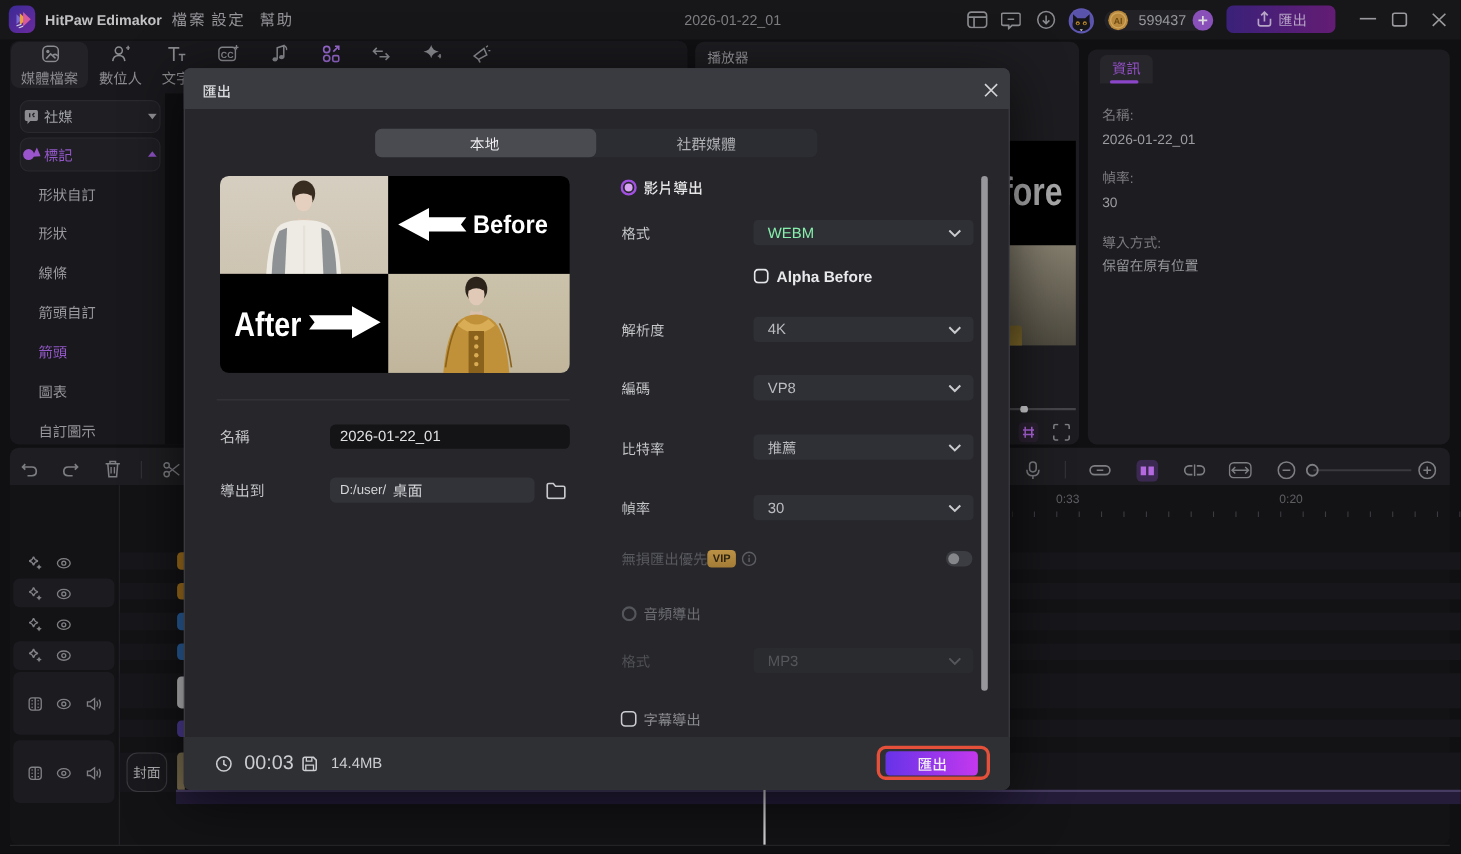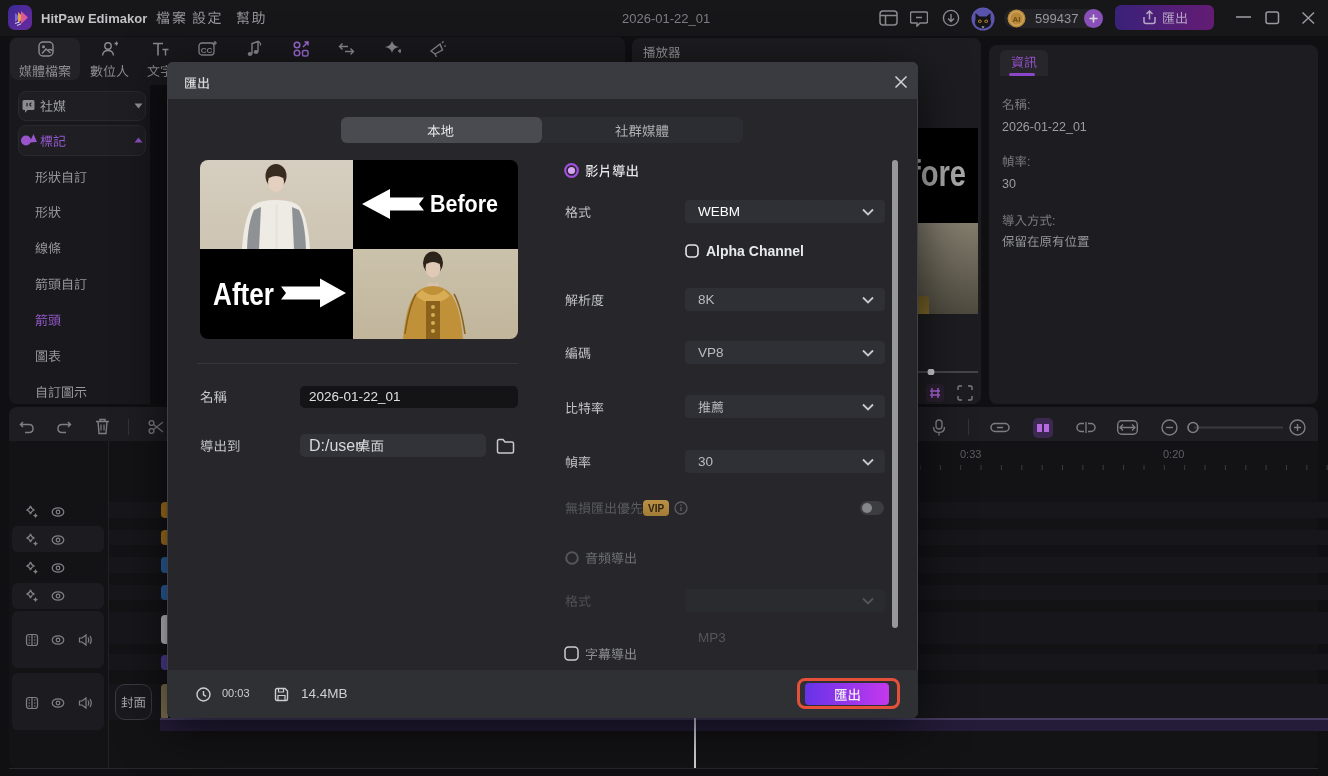--- a/index.html
+++ b/index.html
@@ -537,21 +537,21 @@
     <div style="position:absolute;left:300px;top:386px;width:218px;height:22px;background:#141417;border-radius:5px"></div>
     <div style="position:absolute;left:309px;top:390px;font-size:13.5px;line-height:13.5px;color:#dfe0e2;font-weight:400;white-space:pre;">2026-01-22_01</div>
     <svg style="position:absolute;left:199.5px;top:451px;overflow:visible;" width="1" height="1">
       <g fill="#c6c7c9">
         <path transform="translate(0.0,0) scale(0.01350,-0.01350)" d="M55 181H941V121H55ZM310 748H934V693H310ZM654 235H727V5Q727 -24 719 -40Q711 -56 687 -64Q663 -72 624 -74Q584 -75 522 -75Q520 -60 512 -42Q505 -24 497 -10Q529 -11 557 -11Q585 -11 605 -11Q626 -11 634 -11Q646 -10 650 -7Q654 -3 654 6ZM242 79 294 121Q332 95 372 59Q411 24 432 -4L377 -51Q364 -31 342 -8Q320 15 294 38Q268 61 242 79ZM432 824 492 842Q509 823 525 797Q540 772 547 753L483 731Q477 751 462 777Q448 803 432 824ZM441 518V472H789V518ZM441 432V384H789V432ZM441 602V558H789V602ZM377 643H855V343H377ZM583 729 658 722Q646 694 633 667Q619 641 608 621L548 631Q558 653 568 681Q578 709 583 729ZM748 840 819 825Q801 796 782 769Q763 741 747 721L688 736Q703 758 720 788Q738 818 748 840ZM120 822 182 838Q202 816 220 788Q239 761 250 741L185 721Q175 741 157 770Q138 799 120 822ZM69 703H269V642H69ZM253 418Q277 367 318 343Q359 319 422 311Q484 304 573 304Q633 304 703 305Q772 307 840 310Q909 313 963 318Q956 306 950 286Q944 266 941 252Q890 250 828 247Q766 245 701 244Q636 243 575 243Q469 243 399 254Q329 265 284 297Q240 330 211 396ZM256 539H280L292 542L320 522Q289 418 229 342Q168 266 96 222Q93 230 86 240Q79 251 71 261Q63 270 56 275Q123 312 178 378Q232 443 256 528ZM88 464V522L124 539H275L274 478H146Q128 478 111 474Q94 470 88 464ZM88 464Q86 472 81 484Q76 497 71 508Q66 520 62 527Q71 529 83 535Q96 540 109 552Q119 561 138 579Q157 598 179 620Q201 643 220 664Q240 685 251 699V702L273 711L318 685Q297 661 265 628Q233 596 200 563Q167 531 140 507Q140 507 132 503Q125 499 114 493Q103 486 96 479Q88 471 88 464Z"></path>
         <path transform="translate(13.5,0) scale(0.01350,-0.01350)" d="M457 839H539V19H457ZM814 341H895V-78H814ZM150 749H228V477H774V750H855V404H150ZM104 341H187V54H853V-21H104Z"></path>
         <path transform="translate(27.0,0) scale(0.01350,-0.01350)" d="M97 318H565V251H97ZM294 425H365V38H294ZM62 42Q125 52 209 67Q293 81 387 98Q481 116 575 133L579 67Q490 50 400 32Q310 14 228 -1Q145 -17 79 -30ZM71 774H585V708H71ZM379 643 434 675Q462 641 491 602Q521 563 546 526Q571 489 585 460L528 422Q514 451 489 489Q465 528 436 568Q407 609 379 643ZM641 754H711V148H641ZM839 824H912V37Q912 2 903 -16Q894 -35 871 -44Q848 -53 808 -56Q769 -59 714 -59Q712 -43 703 -21Q695 1 686 16Q730 15 767 15Q804 14 817 15Q830 15 835 20Q839 24 839 37ZM119 439Q117 447 113 460Q109 473 104 487Q99 500 94 510Q106 512 118 524Q130 536 142 554Q151 566 171 598Q191 629 213 671Q234 714 251 758L324 728Q302 683 276 638Q250 593 221 552Q193 512 165 480V478Q165 478 158 474Q151 471 142 465Q133 459 126 452Q119 445 119 439ZM119 439 118 493 157 517 493 546Q500 531 509 515Q518 499 525 487Q423 477 354 470Q284 463 242 459Q199 455 174 451Q150 448 138 445Q126 443 119 439Z"></path>
       </g>
     </svg>
     <div style="position:absolute;left:300px;top:434px;width:186px;height:23px;background:#323338;border-radius:5px"></div>
-    <div style="position:absolute;left:309px;top:439px;font-size:16px;line-height:13.5px;color:#d6d7d9;font-weight:400;white-space:pre;">D:/user/</div>
+    <div style="position:absolute;left:309px;top:439px;font-size:12px;line-height:13.5px;color:#d6d7d9;font-weight:400;white-space:pre;">D:/user/</div>
     <svg style="position:absolute;left:357px;top:451px;overflow:visible;" width="1" height="1">
       <g fill="#d6d7d9">
         <path transform="translate(0.0,0) scale(0.01350,-0.01350)" d="M54 234H947V170H54ZM460 300H536V-78H460ZM451 840H528V606H451ZM237 450V372H761V450ZM237 581V505H761V581ZM163 639H838V315H163ZM488 769H906V707H488ZM340 121 400 92Q365 62 313 34Q260 7 203 -15Q145 -37 91 -50Q86 -41 77 -29Q69 -18 60 -7Q51 3 42 10Q95 20 151 37Q207 53 257 75Q307 98 340 121ZM594 80 636 129Q688 114 746 94Q804 73 857 51Q911 30 946 11L903 -45Q869 -25 816 -3Q764 20 705 42Q647 64 594 80Z"></path>
         <path transform="translate(13.5,0) scale(0.01350,-0.01350)" d="M355 395H630V334H355ZM355 221H632V160H355ZM150 43H856V-27H150ZM104 576H896V-80H820V506H176V-80H104ZM320 533H389V10H320ZM601 533H670V13H601ZM450 741 538 720Q522 670 506 617Q490 564 475 526L407 546Q415 573 424 607Q432 641 440 676Q447 712 450 741ZM58 774H945V702H58Z"></path>
       </g>
     </svg>
     <svg style="position:absolute;left:496px;top:438px;" width="19" height="16" viewBox="0 0 19 16">
       <path d="M1.5 3 a1.5 1.5 0 0 1 1.5 -1.5 h4 l2 2.5 h7 a1.5 1.5 0 0 1 1.5 1.5 v8 a1.5 1.5 0 0 1 -1.5 1.5 h-13 a1.5 1.5 0 0 1 -1.5 -1.5 Z" fill="none" stroke="#c9cacd" stroke-width="1.5"></path>
     </svg>
     <svg style="position:absolute;left:564px;top:163px;" width="15" height="15" viewBox="0 0 15 15">
@@ -566,37 +566,37 @@
         <path transform="translate(40.5,0) scale(0.01350,-0.01350)" d="M445 843H550V21H445ZM797 344H902V-83H797ZM144 756H244V494H758V756H862V402H144ZM96 343H201V67H846V-27H96Z"></path>
       </g>
     </svg>
     <svg style="position:absolute;left:565px;top:217px;overflow:visible;" width="1" height="1">
       <g fill="#c6c7c9">
         <path transform="translate(0.0,0) scale(0.01300,-0.01300)" d="M553 732H835V667H553ZM462 287H884V-77H811V222H532V-81H462ZM492 29H850V-37H492ZM582 841 654 822Q628 755 591 693Q554 631 511 578Q468 524 422 484Q416 491 405 501Q394 510 383 520Q371 529 363 535Q432 589 490 670Q547 751 582 841ZM815 732H828L842 735L889 713Q857 620 804 544Q751 468 684 407Q617 347 540 303Q463 259 384 230Q377 244 364 262Q352 280 341 291Q416 314 489 354Q562 395 626 450Q690 504 739 572Q787 640 815 720ZM547 680Q579 610 637 538Q696 467 782 407Q867 348 977 315Q969 307 960 296Q951 285 944 273Q936 262 930 252Q819 291 733 355Q647 419 587 495Q527 571 493 645ZM52 626H403V555H52ZM202 840H273V-79H202ZM199 581 247 565Q235 505 216 441Q196 376 173 314Q149 253 122 200Q95 147 67 109Q61 124 50 143Q38 162 28 175Q55 209 80 256Q106 303 129 358Q152 413 170 470Q188 527 199 581ZM269 515Q278 505 296 484Q315 462 336 436Q357 410 375 388Q393 366 400 356L355 299Q346 315 330 340Q314 365 295 393Q276 420 259 444Q242 468 231 481Z"></path>
         <path transform="translate(13.0,0) scale(0.01300,-0.01300)" d="M709 791 760 833Q785 816 813 794Q841 773 866 751Q890 730 905 712L853 665Q838 683 814 705Q791 728 763 750Q736 773 709 791ZM55 653H947V580H55ZM90 431H532V358H90ZM270 392H345V35H270ZM59 24Q119 36 201 52Q282 69 375 88Q467 108 559 128L565 60Q480 40 393 20Q307 0 227 -18Q147 -36 83 -50ZM565 836H645Q644 697 654 571Q663 445 682 340Q700 235 727 158Q753 81 785 39Q818 -4 855 -4Q876 -4 886 41Q896 86 901 186Q913 174 932 162Q951 150 967 144Q961 57 948 8Q935 -41 911 -61Q888 -82 849 -82Q799 -82 759 -48Q718 -14 687 48Q656 111 633 196Q610 280 596 383Q581 485 573 600Q566 715 565 836Z"></path>
       </g>
     </svg>
     <div style="position:absolute;left:685px;top:200px;width:200px;height:23px;background:#2f3036;border-radius:4px"></div>
-    <div style="position:absolute;left:698px;top:205px;font-size:13.5px;line-height:13.5px;color:#ffffff;font-weight:400;white-space:pre;">WEBM</div>
+    <div style="position:absolute;left:698px;top:205px;font-size:13.5px;line-height:13.5px;color:#86efac;font-weight:400;white-space:pre;">WEBM</div>
     <svg style="position:absolute;left:862px;top:208px;" width="12" height="8" viewBox="0 0 12 8">
       <path d="M1 1.5 l5 5 l5 -5" fill="none" stroke="#c9cacd" stroke-width="1.8"></path>
     </svg>
     <svg style="position:absolute;left:685px;top:244px;" width="14" height="14" viewBox="0 0 14 14">
       <rect x="1" y="1" width="12" height="12" rx="3.5" fill="none" stroke="#e4e5e7" stroke-width="1.6"></rect>
     </svg>
-    <div style="position:absolute;left:706px;top:244px;font-size:14px;line-height:14px;color:#e8e9eb;font-weight:700;white-space:pre;">Alpha Channel</div>
+    <div style="position:absolute;left:706px;top:244px;font-size:14px;line-height:14px;color:#e8e9eb;font-weight:700;white-space:pre;">Alpha Before</div>
     <svg style="position:absolute;left:565px;top:305px;overflow:visible;" width="1" height="1">
       <g fill="#c6c7c9">
         <path transform="translate(0.0,0) scale(0.01300,-0.01300)" d="M139 586H428V528H139ZM139 416H428V359H139ZM139 243H428V183H139ZM565 367H945V301H565ZM191 751H356V691H191ZM500 789H891V726H500ZM488 180H963V113H488ZM700 469H771V-76H700ZM262 558H317V218H262ZM868 789H936Q936 789 935 779Q935 769 934 761Q931 678 926 626Q921 574 914 546Q907 518 896 506Q887 494 874 488Q861 483 842 481Q827 479 798 480Q769 480 738 482Q737 496 732 514Q728 532 720 544Q750 542 775 541Q800 540 810 540Q821 540 828 542Q835 543 840 549Q846 557 851 581Q856 605 860 653Q864 701 868 779ZM569 460 634 448Q618 378 593 314Q568 249 536 204Q530 209 519 214Q508 220 497 226Q486 231 477 235Q510 278 533 337Q556 397 569 460ZM189 841 258 826Q239 758 213 694Q187 630 156 575Q124 519 88 477Q83 483 72 492Q62 500 51 509Q40 517 32 522Q85 579 126 664Q166 748 189 841ZM109 586H172V320Q172 275 168 222Q165 169 157 115Q148 61 132 10Q115 -40 89 -82Q83 -76 73 -70Q63 -63 52 -57Q42 -51 34 -48Q68 6 84 69Q100 133 104 199Q109 264 109 320ZM407 586H471V2Q471 -25 464 -41Q456 -58 437 -67Q418 -75 386 -77Q354 -79 301 -79Q299 -66 292 -47Q285 -28 278 -15Q317 -16 347 -16Q378 -16 388 -15Q398 -15 403 -11Q407 -7 407 3ZM643 769H712Q703 700 683 640Q663 580 622 532Q582 485 511 454Q505 466 493 481Q481 496 469 505Q531 531 566 571Q601 612 619 662Q636 713 643 769ZM338 751H353L364 754L408 726Q392 679 367 629Q342 578 319 543Q310 550 295 559Q281 567 270 572Q283 594 296 623Q309 653 320 683Q331 714 338 738Z"></path>
         <path transform="translate(13.0,0) scale(0.01300,-0.01300)" d="M518 497H956V426H518ZM835 829 899 770Q846 749 780 730Q714 711 643 695Q573 680 507 669Q504 682 496 700Q489 719 482 730Q546 743 611 758Q677 774 735 792Q794 810 835 829ZM736 474H810V-80H736ZM59 626H430V554H59ZM209 840H282V-79H209ZM207 581 256 565Q243 505 224 440Q204 375 180 313Q155 251 128 198Q100 145 71 107Q65 122 53 142Q42 161 32 175Q59 209 85 256Q112 303 135 358Q158 413 177 470Q196 527 207 581ZM273 513Q283 501 304 474Q325 447 349 416Q372 384 392 356Q413 329 421 317L373 257Q363 277 345 307Q327 338 306 371Q285 404 266 433Q246 461 235 477ZM482 730H553V422Q553 366 549 300Q545 235 534 168Q523 101 501 38Q480 -25 444 -78Q438 -72 426 -64Q415 -57 403 -50Q391 -42 382 -40Q416 10 436 69Q456 127 466 189Q476 250 479 310Q482 369 482 422Z"></path>
         <path transform="translate(26.0,0) scale(0.01300,-0.01300)" d="M225 557H937V495H225ZM239 265H812V203H239ZM386 644H458V389H701V644H775V329H386ZM792 265H807L820 268L867 243Q826 166 758 111Q691 56 605 20Q519 -17 422 -40Q325 -62 222 -74Q219 -61 210 -42Q201 -23 192 -10Q287 -2 379 17Q472 36 552 67Q633 99 695 145Q757 191 792 254ZM399 215Q449 149 534 101Q618 54 727 25Q837 -4 962 -15Q954 -23 946 -34Q937 -46 930 -58Q923 -70 918 -80Q791 -65 679 -31Q568 2 480 57Q392 112 335 189ZM161 741H948V670H161ZM126 741H201V469Q201 409 197 339Q194 268 184 194Q174 120 155 50Q136 -20 104 -80Q97 -74 84 -67Q72 -61 59 -55Q46 -48 37 -46Q68 11 86 77Q103 143 112 212Q121 281 124 347Q126 412 126 468ZM473 827 548 845Q566 815 582 779Q599 742 606 717L528 696Q521 722 506 759Q491 797 473 827Z"></path>
       </g>
     </svg>
     <div style="position:absolute;left:685px;top:288px;width:200px;height:23px;background:#2f3036;border-radius:4px"></div>
-    <div style="position:absolute;left:698px;top:293px;font-size:13.5px;line-height:13.5px;color:#babbbf;font-weight:400;white-space:pre;">8K</div>
+    <div style="position:absolute;left:698px;top:293px;font-size:13.5px;line-height:13.5px;color:#babbbf;font-weight:400;white-space:pre;">4K</div>
     <svg style="position:absolute;left:862px;top:296px;" width="12" height="8" viewBox="0 0 12 8">
       <path d="M1 1.5 l5 5 l5 -5" fill="none" stroke="#c9cacd" stroke-width="1.8"></path>
     </svg>
     <svg style="position:absolute;left:565px;top:358px;overflow:visible;" width="1" height="1">
       <g fill="#c6c7c9">
         <path transform="translate(0.0,0) scale(0.01300,-0.01300)" d="M279 447 332 465Q347 434 361 399Q374 364 385 331Q396 298 400 273L344 251Q339 276 329 310Q319 344 306 380Q293 416 279 447ZM182 189 236 201Q246 152 253 94Q260 36 263 -6L206 -20Q204 23 197 82Q190 140 182 189ZM78 197 137 186Q129 122 116 56Q103 -10 87 -57Q78 -52 60 -45Q42 -38 31 -35Q48 11 60 73Q71 136 78 197ZM54 466Q53 473 49 485Q45 497 41 509Q36 522 32 531Q45 534 58 548Q71 563 86 586Q97 601 120 640Q143 679 169 732Q195 785 214 839L278 812Q241 728 194 646Q147 564 99 504V503Q99 503 92 499Q86 495 77 490Q67 484 61 478Q54 471 54 466ZM55 467 54 519 87 540 258 555Q255 541 254 525Q252 509 252 498Q174 489 135 484Q95 478 79 474Q63 471 55 467ZM61 240Q59 247 55 259Q51 271 47 284Q43 296 39 305Q55 308 72 327Q89 345 110 373Q122 387 145 419Q168 451 196 495Q225 538 254 589Q282 640 306 692L365 656Q329 587 286 519Q243 451 198 389Q152 328 105 277V276Q105 276 99 272Q92 269 83 264Q74 258 68 252Q61 246 61 240ZM61 240 59 293 93 316 358 353Q356 340 356 323Q355 307 356 296Q264 282 209 273Q153 263 124 258Q94 252 81 248Q68 244 61 240ZM289 210 340 227Q354 189 368 145Q382 101 388 69L334 49Q329 82 316 127Q303 172 289 210ZM423 769H492V501Q492 440 489 366Q486 292 478 213Q470 134 455 59Q439 -16 415 -79Q409 -73 397 -66Q386 -59 375 -53Q363 -47 354 -44Q378 17 392 87Q406 157 413 230Q420 303 421 373Q423 442 423 501ZM626 339H673V-67H626ZM743 339H790V-62H743ZM461 655H899V435H461V495H832V595H461ZM499 367H888V304H558V-80H499ZM861 367H921V-11Q921 -31 917 -43Q913 -55 900 -63Q887 -70 869 -72Q850 -73 825 -73Q823 -62 818 -46Q813 -31 808 -19Q823 -20 836 -20Q848 -20 853 -20Q861 -20 861 -10ZM531 190H883V129H531ZM840 839 898 788Q838 769 761 755Q685 741 603 731Q520 720 443 713Q441 725 435 741Q429 758 423 769Q498 776 576 786Q654 797 724 810Q793 824 840 839Z"></path>
         <path transform="translate(13.0,0) scale(0.01300,-0.01300)" d="M49 792H416V723H49ZM151 481H378V48H151V114H311V414H151ZM170 759 241 748Q226 644 203 545Q180 447 147 361Q115 276 69 210Q65 219 57 232Q49 245 40 258Q32 271 24 278Q64 335 92 412Q120 488 139 577Q158 665 170 759ZM119 481H185V-34H119ZM495 640H901V579H495ZM495 487H901V425H495ZM459 330H898V263H459ZM665 764H734V301H665ZM542 184 594 191Q602 147 608 96Q613 45 612 7L557 -2Q558 36 554 88Q550 139 542 184ZM648 192 696 205Q712 169 725 126Q738 83 744 52L693 36Q688 68 675 111Q663 155 648 192ZM748 214 789 231Q811 204 830 170Q849 137 859 113L815 93Q806 117 787 151Q768 185 748 214ZM444 215 501 201Q494 136 477 71Q460 7 425 -35L371 -5Q404 33 421 93Q438 154 444 215ZM459 798H925V732H528V296H459ZM876 330H945Q945 330 945 318Q944 306 943 298Q938 181 932 110Q925 38 917 1Q908 -37 895 -52Q883 -66 870 -72Q856 -78 835 -80Q818 -81 788 -81Q759 -81 726 -79Q725 -65 720 -46Q714 -28 706 -14Q739 -17 766 -18Q793 -18 804 -18Q817 -18 823 -16Q830 -14 837 -8Q846 3 853 37Q860 71 865 138Q871 206 876 317Z"></path>
       </g>
     </svg>
     <div style="position:absolute;left:685px;top:341px;width:200px;height:23px;background:#2f3036;border-radius:4px"></div>
@@ -661,41 +661,41 @@
         <path transform="translate(39.0,0) scale(0.01300,-0.01300)" d="M457 839H539V19H457ZM814 341H895V-78H814ZM150 749H228V477H774V750H855V404H150ZM104 341H187V54H853V-21H104Z"></path>
       </g>
     </svg>
     <svg style="position:absolute;left:565px;top:606px;overflow:visible;" width="1" height="1">
       <g fill="#505156">
         <path transform="translate(0.0,0) scale(0.01300,-0.01300)" d="M553 732H835V667H553ZM462 287H884V-77H811V222H532V-81H462ZM492 29H850V-37H492ZM582 841 654 822Q628 755 591 693Q554 631 511 578Q468 524 422 484Q416 491 405 501Q394 510 383 520Q371 529 363 535Q432 589 490 670Q547 751 582 841ZM815 732H828L842 735L889 713Q857 620 804 544Q751 468 684 407Q617 347 540 303Q463 259 384 230Q377 244 364 262Q352 280 341 291Q416 314 489 354Q562 395 626 450Q690 504 739 572Q787 640 815 720ZM547 680Q579 610 637 538Q696 467 782 407Q867 348 977 315Q969 307 960 296Q951 285 944 273Q936 262 930 252Q819 291 733 355Q647 419 587 495Q527 571 493 645ZM52 626H403V555H52ZM202 840H273V-79H202ZM199 581 247 565Q235 505 216 441Q196 376 173 314Q149 253 122 200Q95 147 67 109Q61 124 50 143Q38 162 28 175Q55 209 80 256Q106 303 129 358Q152 413 170 470Q188 527 199 581ZM269 515Q278 505 296 484Q315 462 336 436Q357 410 375 388Q393 366 400 356L355 299Q346 315 330 340Q314 365 295 393Q276 420 259 444Q242 468 231 481Z"></path>
         <path transform="translate(13.0,0) scale(0.01300,-0.01300)" d="M709 791 760 833Q785 816 813 794Q841 773 866 751Q890 730 905 712L853 665Q838 683 814 705Q791 728 763 750Q736 773 709 791ZM55 653H947V580H55ZM90 431H532V358H90ZM270 392H345V35H270ZM59 24Q119 36 201 52Q282 69 375 88Q467 108 559 128L565 60Q480 40 393 20Q307 0 227 -18Q147 -36 83 -50ZM565 836H645Q644 697 654 571Q663 445 682 340Q700 235 727 158Q753 81 785 39Q818 -4 855 -4Q876 -4 886 41Q896 86 901 186Q913 174 932 162Q951 150 967 144Q961 57 948 8Q935 -41 911 -61Q888 -82 849 -82Q799 -82 759 -48Q718 -14 687 48Q656 111 633 196Q610 280 596 383Q581 485 573 600Q566 715 565 836Z"></path>
       </g>
     </svg>
     <div style="position:absolute;left:685px;top:589px;width:200px;height:23px;background:#2a2b2f;border-radius:4px"></div>
-    <div style="position:absolute;left:698px;top:594px;font-size:13.5px;line-height:13.5px;color:#55565b;font-weight:400;white-space:pre;margin-top:37px;">MP3</div>
+    <div style="position:absolute;left:698px;top:594px;font-size:13.5px;line-height:13.5px;color:#55565b;font-weight:400;white-space:pre;">MP3</div>
     <svg style="position:absolute;left:862px;top:597px;" width="12" height="8" viewBox="0 0 12 8">
       <path d="M1 1.5 l5 5 l5 -5" fill="none" stroke="#55565b" stroke-width="1.8"></path>
     </svg>
     <svg style="position:absolute;left:564px;top:646px;" width="15" height="15" viewBox="0 0 15 15">
       <rect x="1" y="1" width="13" height="13" rx="3.5" fill="none" stroke="#caccd0" stroke-width="1.5"></rect>
     </svg>
     <svg style="position:absolute;left:585px;top:658.5px;overflow:visible;" width="1" height="1">
       <g fill="#8b8c90">
         <path transform="translate(0.0,0) scale(0.01300,-0.01300)" d="M233 551H713V480H233ZM69 300H930V228H69ZM460 363H539V12Q539 -21 529 -39Q519 -57 492 -67Q466 -75 425 -77Q383 -79 319 -79Q317 -68 312 -54Q306 -41 300 -28Q293 -14 287 -4Q321 -5 351 -5Q382 -6 405 -6Q428 -6 437 -6Q450 -5 455 -1Q460 4 460 14ZM691 551H711L728 555L779 516Q743 480 698 443Q652 406 602 374Q552 342 502 318Q495 328 482 342Q470 355 460 363Q503 384 547 413Q590 442 628 474Q666 507 691 535ZM80 736H920V529H843V664H154V529H80ZM423 824 497 847Q519 820 538 785Q558 751 567 725L490 697Q482 724 464 759Q445 795 423 824Z"></path>
         <path transform="translate(13.0,0) scale(0.01300,-0.01300)" d="M53 319H947V257H53ZM459 241H533V-79H459ZM377 393 453 380Q402 292 311 213Q220 135 81 78Q77 87 69 97Q61 108 53 118Q45 128 37 133Q125 166 192 208Q259 250 305 298Q351 345 377 393ZM680 300Q709 266 756 234Q802 201 857 177Q913 152 967 138Q956 128 942 111Q929 94 921 81Q865 99 809 130Q753 160 705 199Q657 237 625 279ZM210 180H767V120H282V-57H210ZM727 180H799V16Q799 -9 793 -22Q787 -36 768 -44Q750 -51 720 -52Q689 -53 643 -53Q641 -40 635 -24Q629 -8 622 4Q655 3 679 3Q704 2 712 3Q721 3 724 6Q727 9 727 17ZM245 487V421H762V487ZM245 599V534H762V599ZM172 648H837V372H172ZM295 840H368V662H295ZM627 840H701V662H627ZM62 771H486V710H62ZM519 771H941V710H519Z"></path>
         <path transform="translate(26.0,0) scale(0.01300,-0.01300)" d="M55 181H941V121H55ZM310 748H934V693H310ZM654 235H727V5Q727 -24 719 -40Q711 -56 687 -64Q663 -72 624 -74Q584 -75 522 -75Q520 -60 512 -42Q505 -24 497 -10Q529 -11 557 -11Q585 -11 605 -11Q626 -11 634 -11Q646 -10 650 -7Q654 -3 654 6ZM242 79 294 121Q332 95 372 59Q411 24 432 -4L377 -51Q364 -31 342 -8Q320 15 294 38Q268 61 242 79ZM432 824 492 842Q509 823 525 797Q540 772 547 753L483 731Q477 751 462 777Q448 803 432 824ZM441 518V472H789V518ZM441 432V384H789V432ZM441 602V558H789V602ZM377 643H855V343H377ZM583 729 658 722Q646 694 633 667Q619 641 608 621L548 631Q558 653 568 681Q578 709 583 729ZM748 840 819 825Q801 796 782 769Q763 741 747 721L688 736Q703 758 720 788Q738 818 748 840ZM120 822 182 838Q202 816 220 788Q239 761 250 741L185 721Q175 741 157 770Q138 799 120 822ZM69 703H269V642H69ZM253 418Q277 367 318 343Q359 319 422 311Q484 304 573 304Q633 304 703 305Q772 307 840 310Q909 313 963 318Q956 306 950 286Q944 266 941 252Q890 250 828 247Q766 245 701 244Q636 243 575 243Q469 243 399 254Q329 265 284 297Q240 330 211 396ZM256 539H280L292 542L320 522Q289 418 229 342Q168 266 96 222Q93 230 86 240Q79 251 71 261Q63 270 56 275Q123 312 178 378Q232 443 256 528ZM88 464V522L124 539H275L274 478H146Q128 478 111 474Q94 470 88 464ZM88 464Q86 472 81 484Q76 497 71 508Q66 520 62 527Q71 529 83 535Q96 540 109 552Q119 561 138 579Q157 598 179 620Q201 643 220 664Q240 685 251 699V702L273 711L318 685Q297 661 265 628Q233 596 200 563Q167 531 140 507Q140 507 132 503Q125 499 114 493Q103 486 96 479Q88 471 88 464Z"></path>
         <path transform="translate(39.0,0) scale(0.01300,-0.01300)" d="M457 839H539V19H457ZM814 341H895V-78H814ZM150 749H228V477H774V750H855V404H150ZM104 341H187V54H853V-21H104Z"></path>
       </g>
     </svg>
     <div style="position:absolute;left:892px;top:160px;width:6px;height:468px;background:#98989c;border-radius:3px"></div>
     <svg style="position:absolute;left:196px;top:687px;" width="15" height="15" viewBox="0 0 15 15">
       <circle cx="7.5" cy="7.5" r="6.5" fill="none" stroke="#cdced1" stroke-width="1.4"></circle>
       <path d="M7.5 4 v3.8 l2.6 1.5" fill="none" stroke="#cdced1" stroke-width="1.4"></path>
     </svg>
-    <div style="position:absolute;left:222px;top:687px;font-size:11px;line-height:13.5px;color:#cdced1;font-weight:400;white-space:pre;">00:03</div>
+    <div style="position:absolute;left:222px;top:687px;font-size:18px;line-height:13.5px;color:#cdced1;font-weight:400;white-space:pre;">00:03</div>
     <svg style="position:absolute;left:274px;top:687px;" width="15" height="15" viewBox="0 0 15 15">
       <path d="M1.5 3 a1.5 1.5 0 0 1 1.5 -1.5 h8 L13.5 4 v8 a1.5 1.5 0 0 1 -1.5 1.5 H3 a1.5 1.5 0 0 1 -1.5 -1.5 Z" fill="none" stroke="#cdced1" stroke-width="1.4"></path>
       <path d="M4.5 1.5 v3.5 h5 v-3.5 M4 13 v-4.5 h7 V13" fill="none" stroke="#cdced1" stroke-width="1.2"></path>
     </svg>
     <div style="position:absolute;left:301px;top:687px;font-size:13.5px;line-height:13.5px;color:#cdced1;font-weight:400;white-space:pre;">14.4MB</div>
     <div style="position:absolute;left:797px;top:678px;width:103px;height:31px;border:3px solid #e4503a;border-radius:8px;box-sizing:border-box"></div>
     <div style="position:absolute;left:805px;top:683px;width:84px;height:22px;border-radius:4px;background:linear-gradient(90deg,#6633e8,#c438ee)"></div>
     <svg style="position:absolute;left:833.5px;top:699.5px;overflow:visible;" width="1" height="1">
       <g fill="#f2eef6">
         <path transform="translate(0.0,0) scale(0.01350,-0.01350)" d="M542 602H920V528H542V65H459V543L511 602ZM211 131Q230 158 253 194Q276 229 300 269Q325 310 346 350L401 293Q373 239 341 181Q308 122 277 71ZM181 481 231 536Q267 520 307 495Q347 470 370 448L318 386Q297 408 258 435Q218 461 181 481ZM231 661 281 717Q317 701 355 676Q394 652 416 629L362 569Q349 583 327 600Q305 617 280 633Q255 650 231 661ZM520 723 598 700Q576 639 545 579Q515 519 479 468Q443 416 404 376Q398 385 388 398Q378 411 367 424Q357 437 348 445Q402 495 447 569Q492 643 520 723ZM517 457H889V390H517ZM517 321H889V253H517ZM510 178H923V104H510ZM671 562H757V123H671ZM85 809H934V729H177V-47H85ZM143 33H953V-47H143ZM654 685 737 709Q755 680 771 644Q787 608 794 583L706 555Q700 581 685 618Q670 655 654 685Z"></path>

